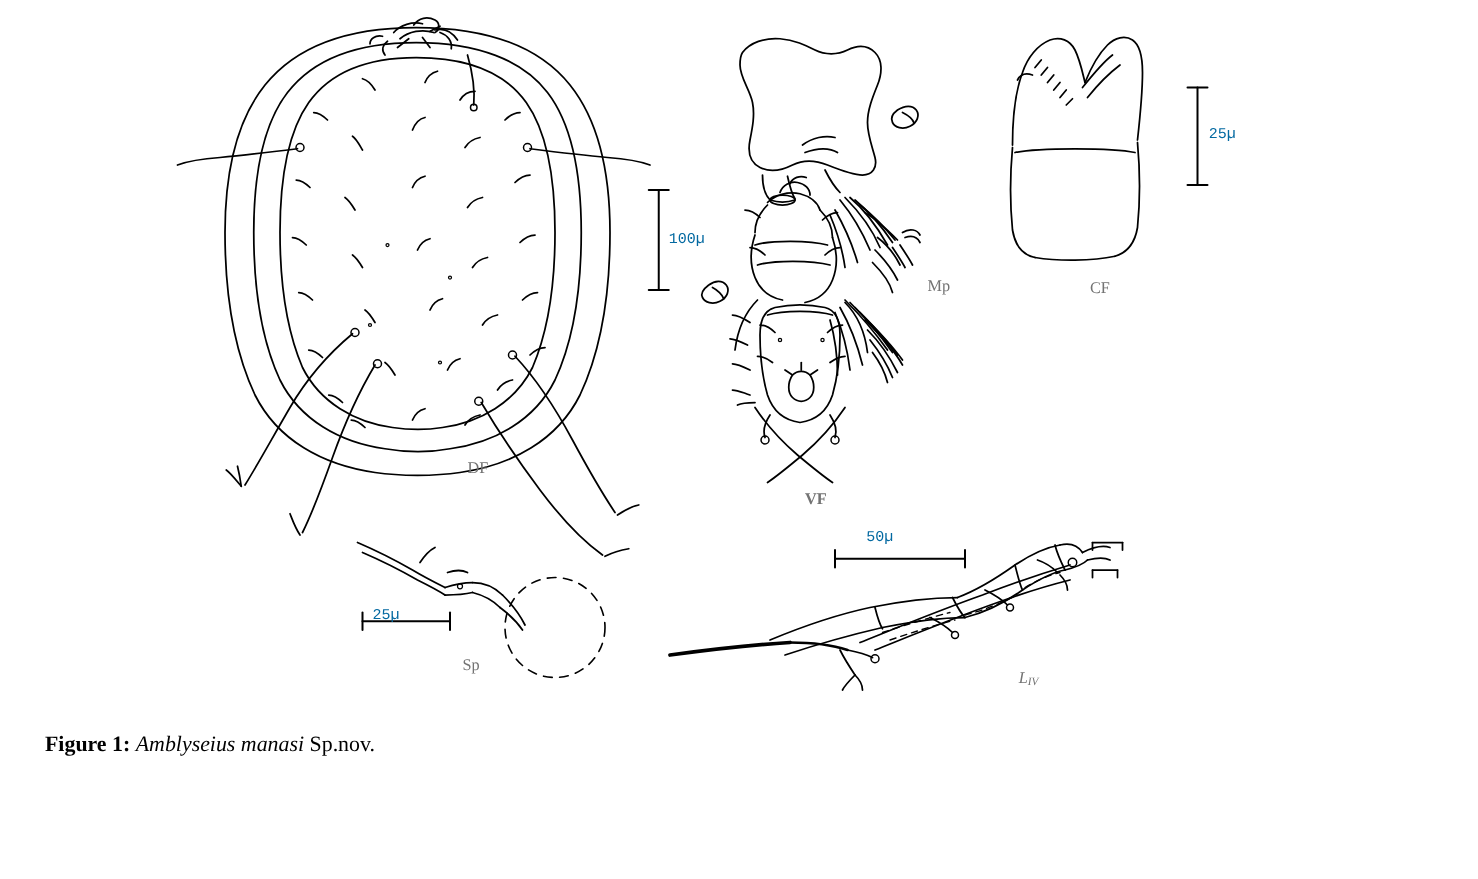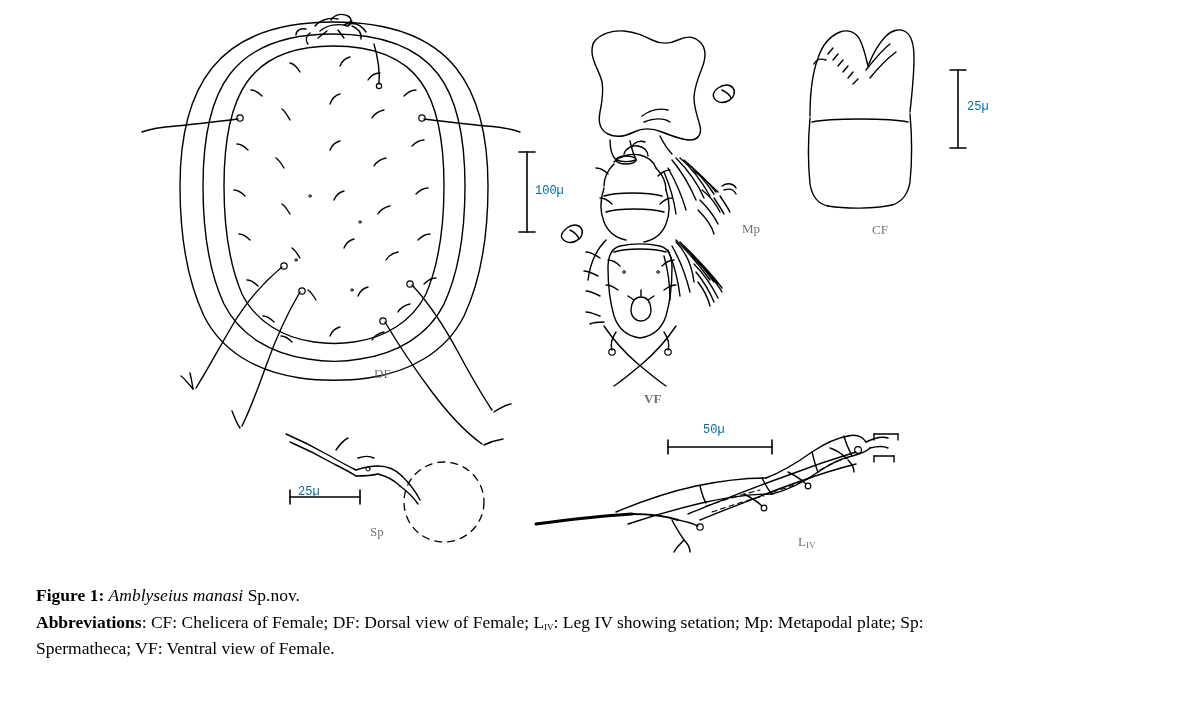--- a/index.html
+++ b/index.html
@@ -45,21 +45,21 @@
   }
   #caption-block {
     position: absolute;
     left: 36px;
     top: 583px;
     width: 1120px;
     font-size: 17.5px;
     line-height: 1.45;
   }
   #caption-line-1 {
-    margin-bottom: 2px;
+    margin-bottom: 16px;
   }
   .b {
     font-weight: bold;
   }
   .i {
     font-style: italic;
   }
 </style>
 </head>
 <body>
@@ -390,31 +390,27 @@
       <path d="M668 440 L 668 454" stroke-width="1.6"></path>
       <path d="M772 440 L 772 454" stroke-width="1.6"></path>
     </g>
   </svg>
 
   <div class="fig-label" style="left:326px; top:366px;margin-left:48px;">DF</div>
   <div class="fig-label" style="left:644px; top:391px;font-weight:bold;">VF</div>
   <div class="fig-label" style="left:742px; top:221px;">Mp</div>
   <div class="fig-label" style="left:872px; top:222px;text-align:right;">CF</div>
   <div class="fig-label" style="left:370px; top:524px;font-family:Liberation Serif, serif;">Sp</div>
-  <div class="fig-label" style="left:798px; top:534px;"><span>L</span><span class="sub">IV</span></div>
+  <div class="fig-label" style="left:815px; top:534px;font-style:italic;"><span>L</span><span class="sub">IV</span></div>
 
   <div class="scale-label" style="left:535px; top:184px;">100µ</div>
   <div class="scale-label" style="left:967px; top:100px;">25µ</div>
   <div class="scale-label" style="left:298px; top:485px;">25µ</div>
-  <div class="scale-label" style="left:693px; top:423px;margin-left:10px;">50µ</div>
+  <div class="scale-label" style="left:693px; top:423px;">50µ</div>
 </div>
 
 <div id="caption-block">
   <div id="caption-line-1">
     <span class="b">Figure 1:</span>
     <span class="i">Amblyseius manasi</span>
     <span>Sp.nov.</span>
   </div>
-  <div id="caption-line-2">
-    <span class="b">Abbreviations</span><span>: CF: Chelicera of Female; DF: Dorsal view of Female; L</span><span class="sub">IV</span><span>: Leg IV showing setation; Mp: Metapodal plate; Sp:</span>
-    <div>Spermatheca; VF: Ventral view of Female.</div>
-  </div>
 </div>
 
 </body></html>

